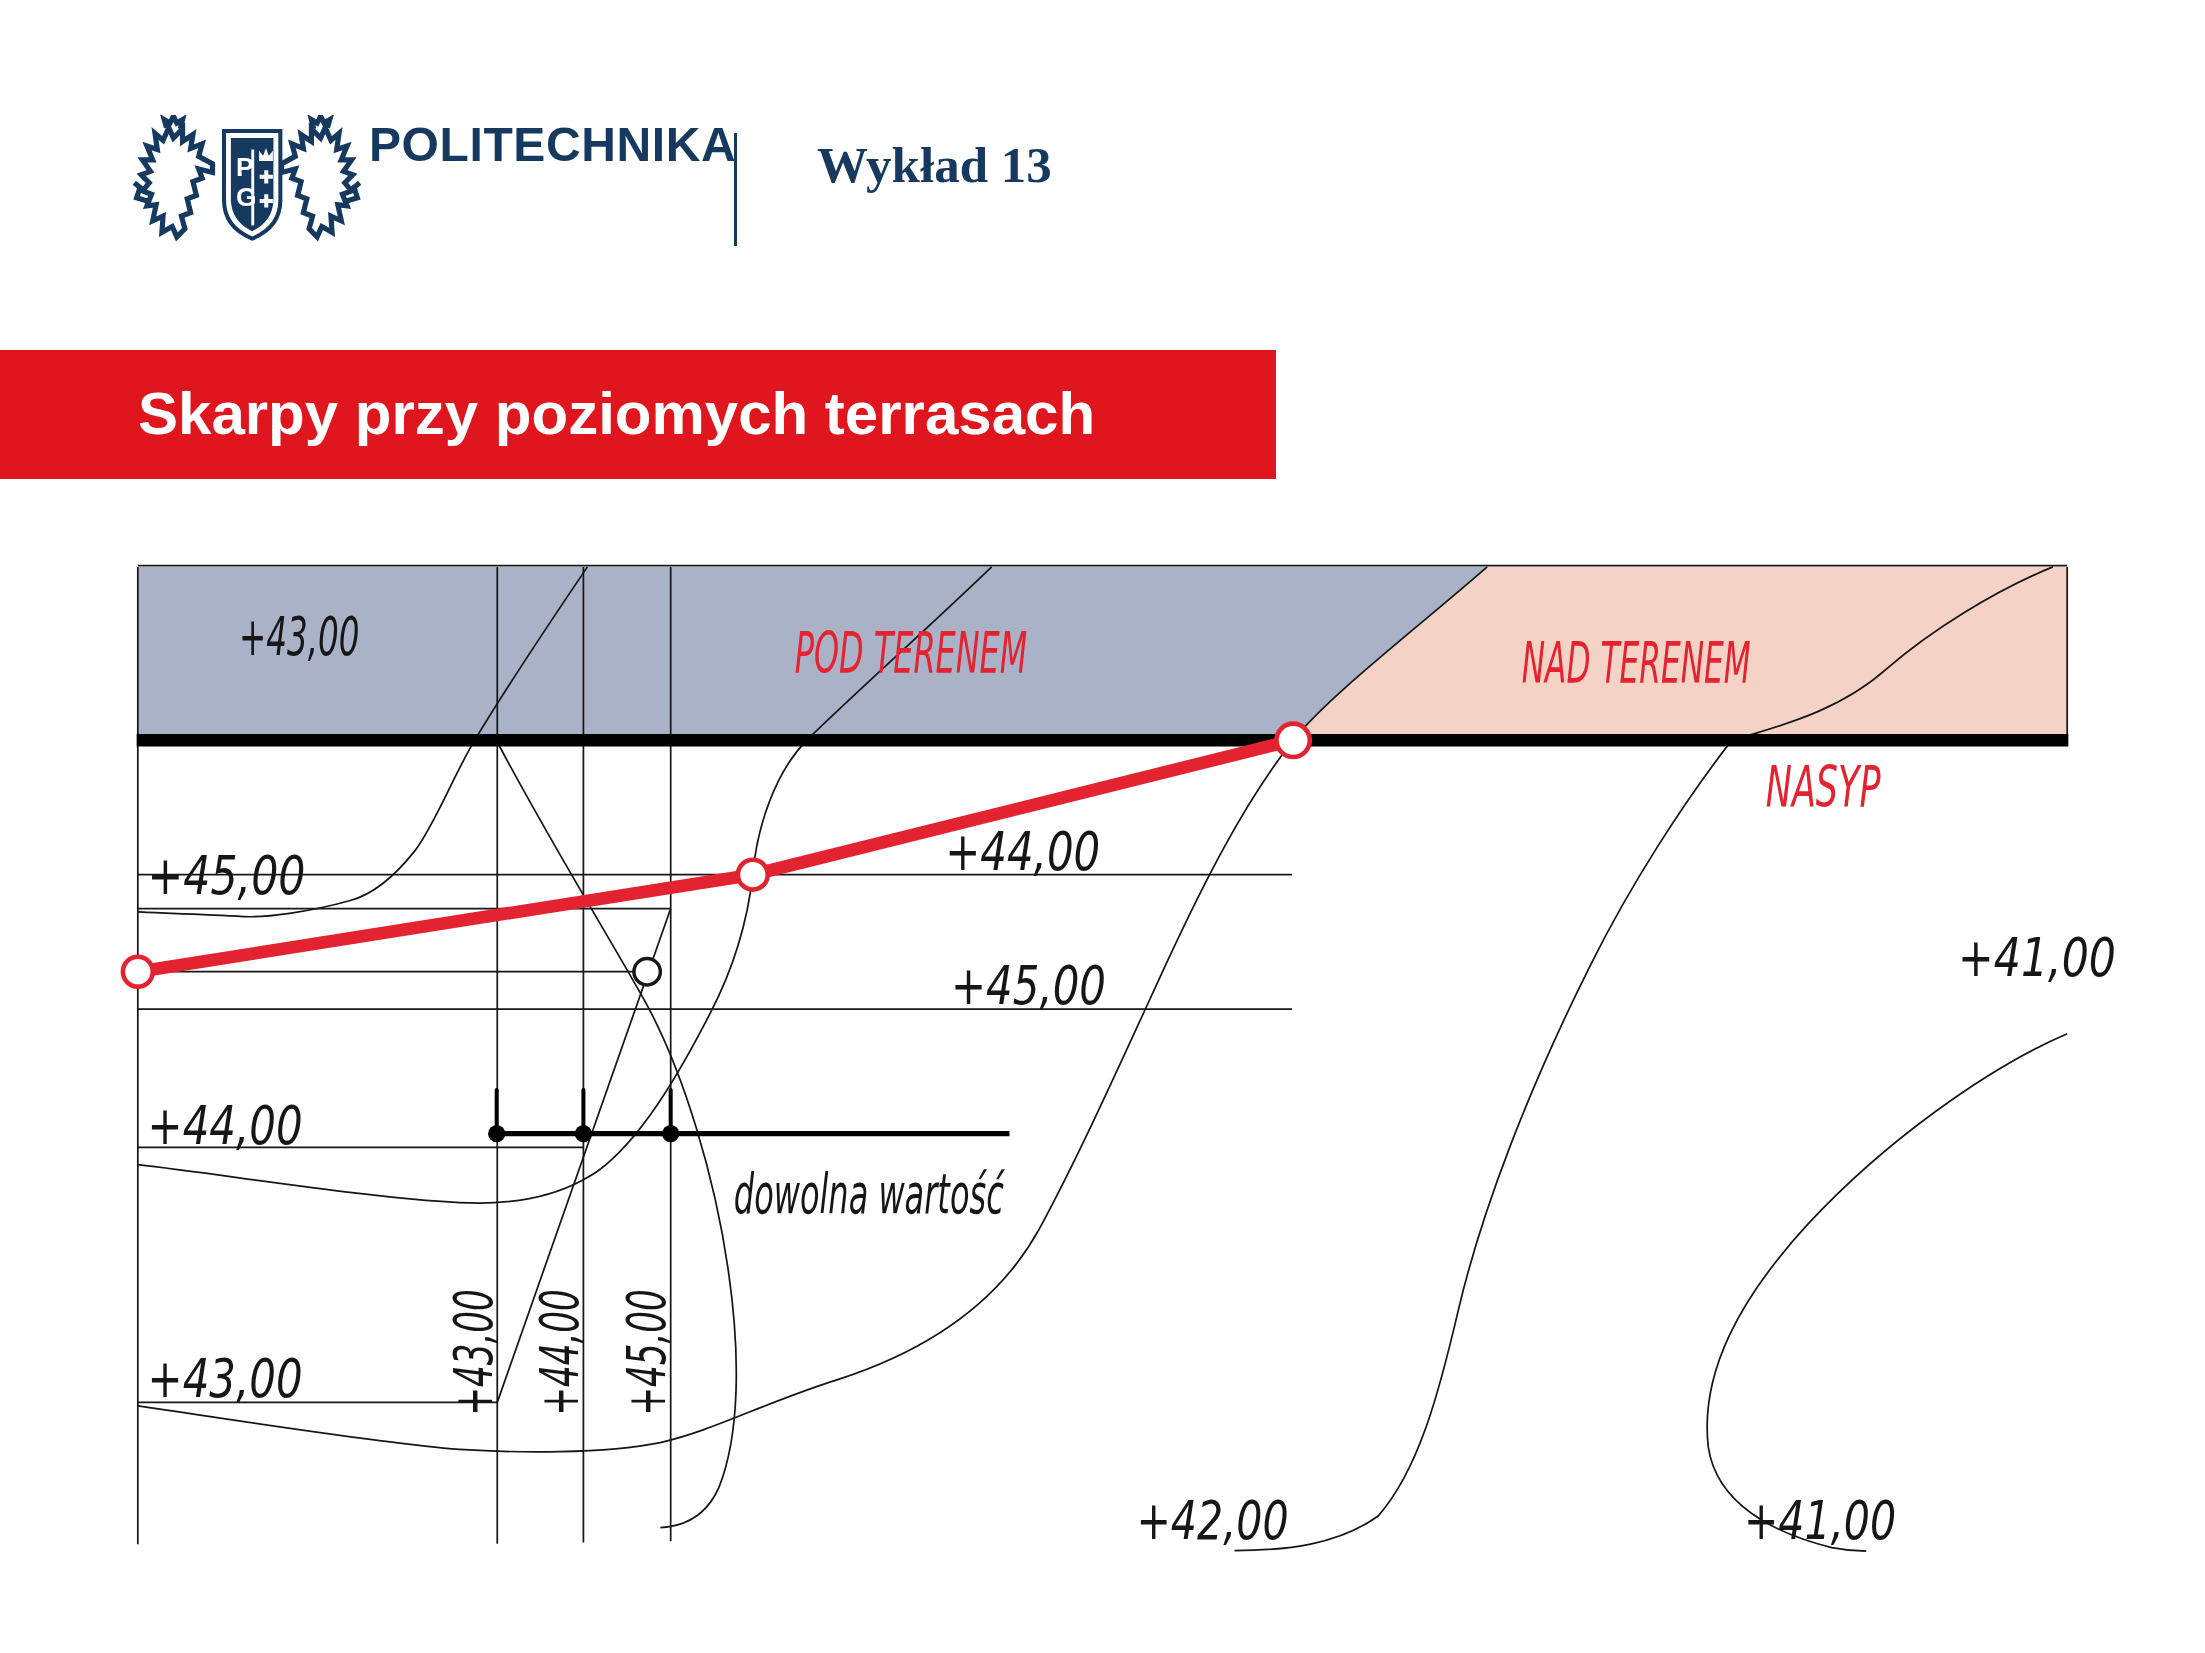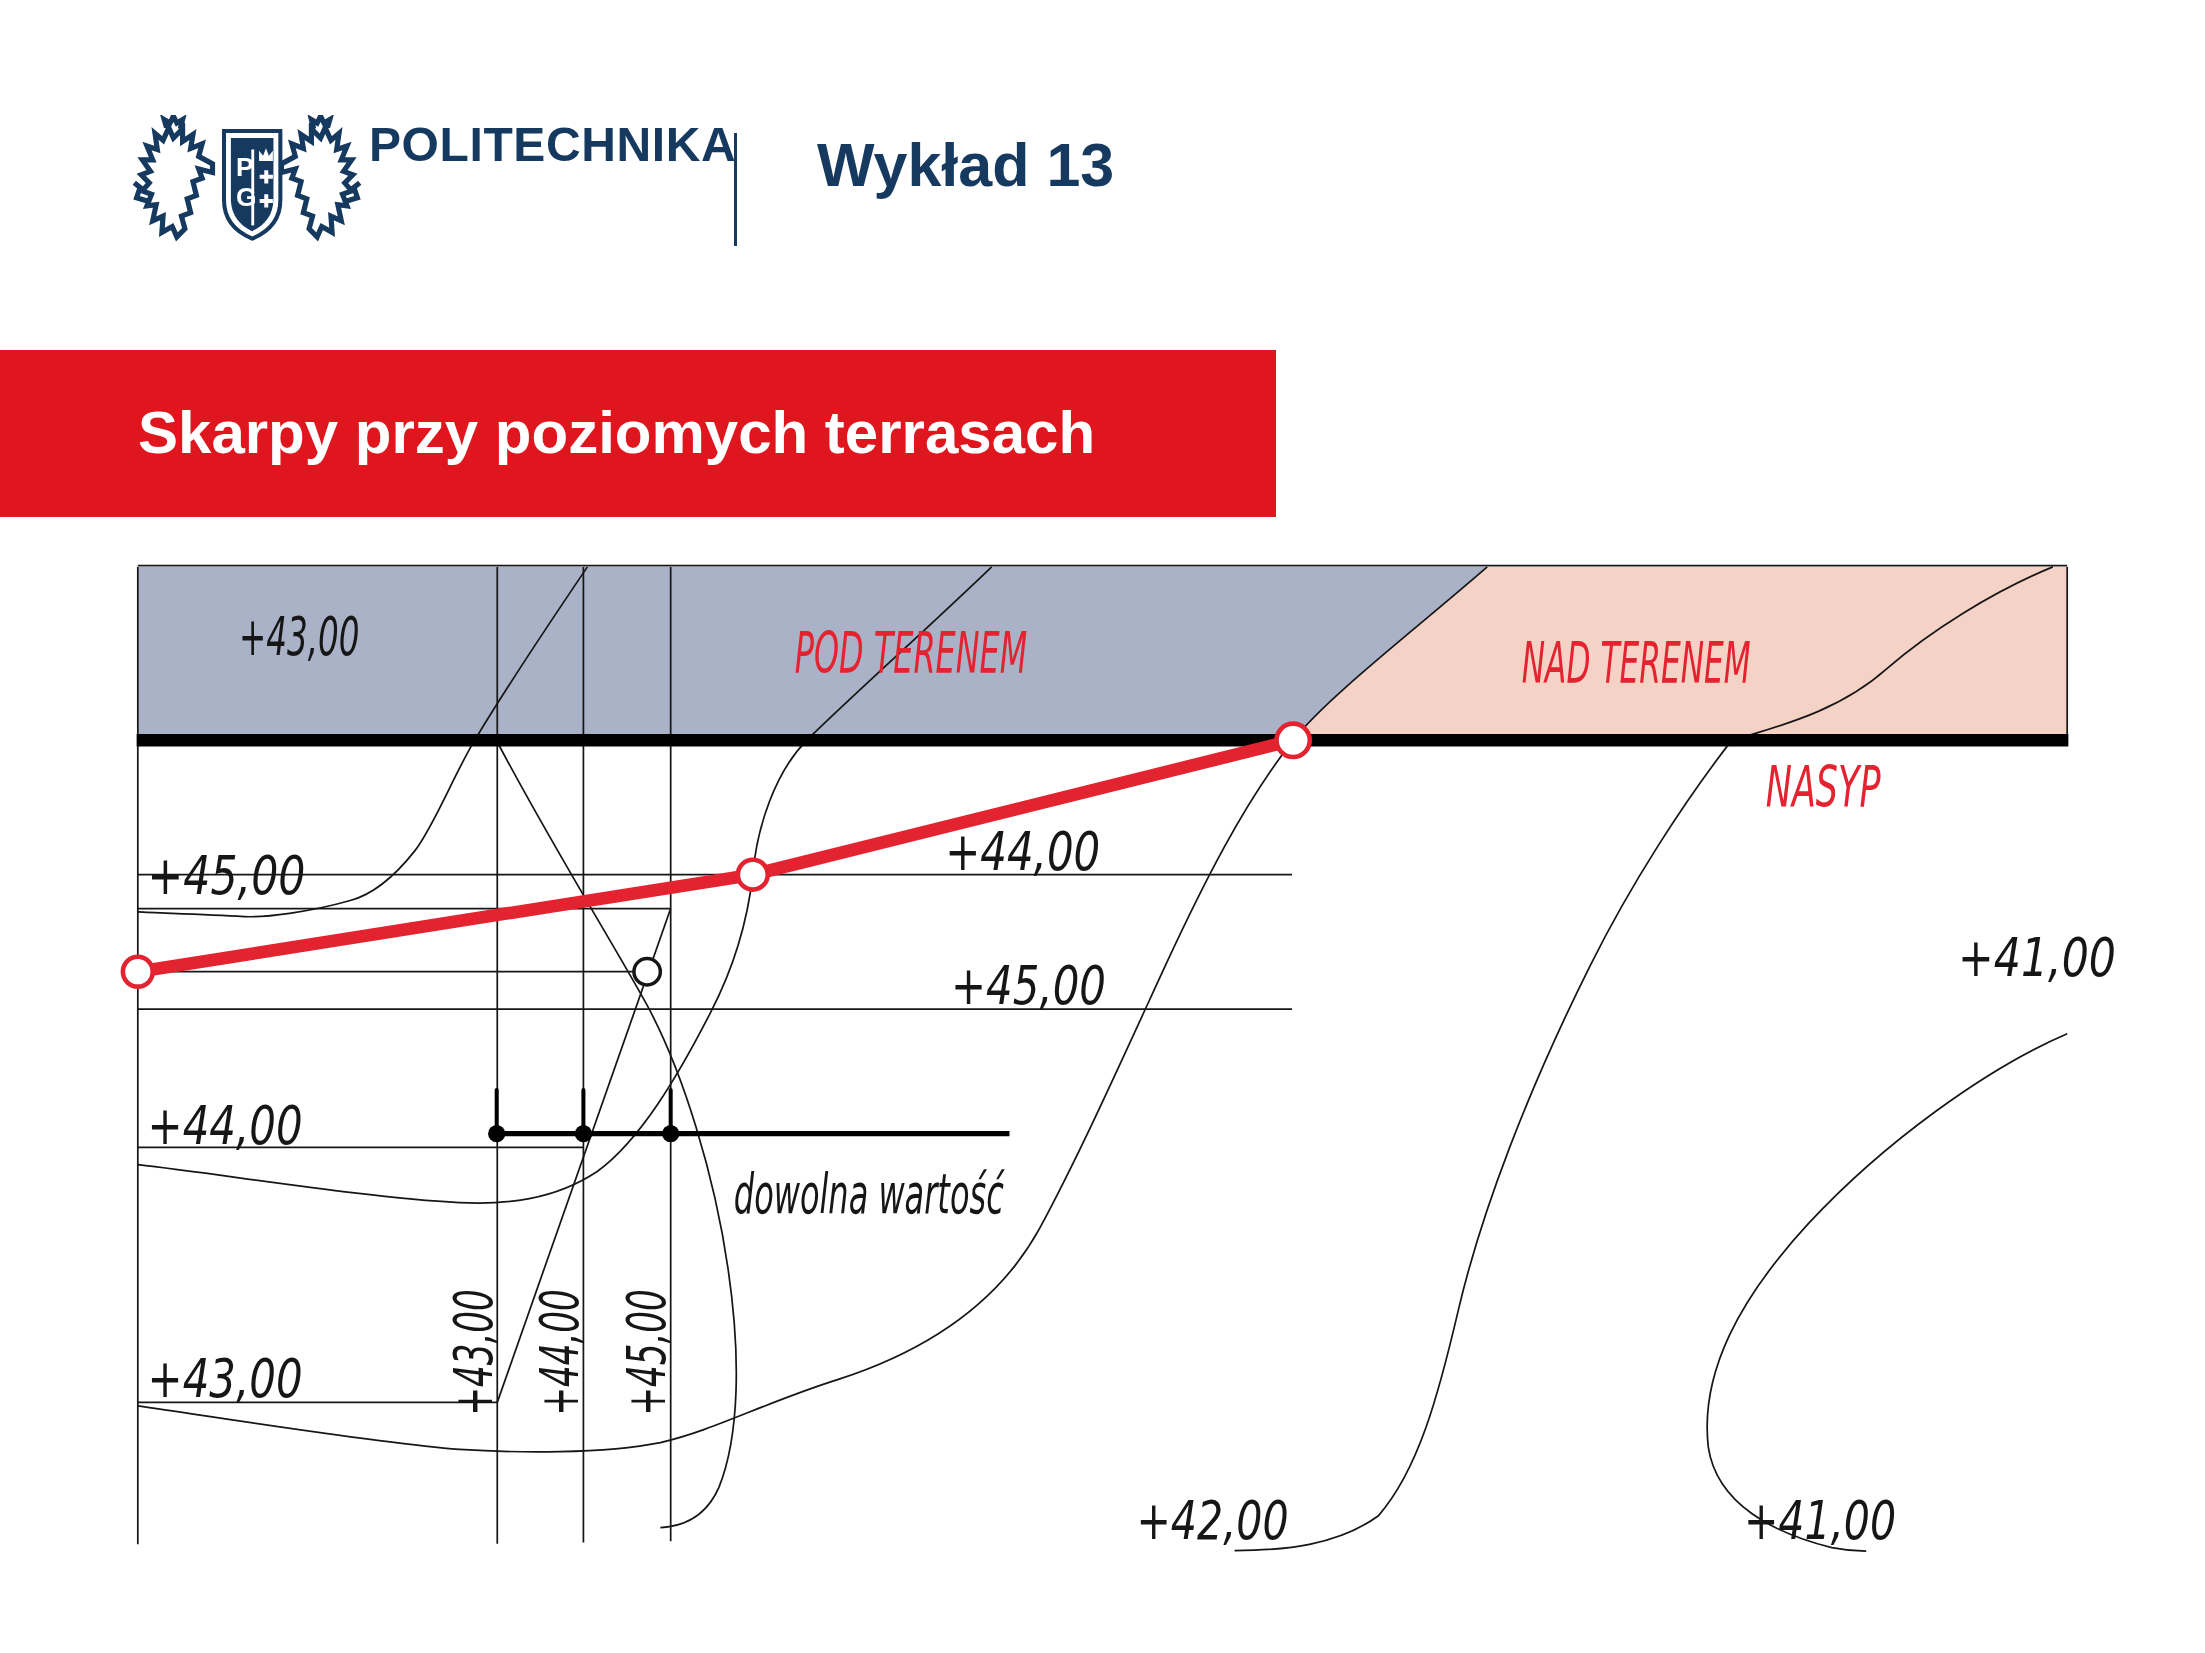--- a/index.html
+++ b/index.html
@@ -12,23 +12,23 @@
   }
   *{margin:0;padding:0;box-sizing:border-box;}
   html,body{width:2205px;height:1654px;background:#ffffff;overflow:hidden;}
   body{position:relative;font-family:"Liberation Sans",sans-serif;}
 
   .logo{position:absolute;left:132px;top:115px;width:230px;height:138px;}
 
   .brand{position:absolute;left:369px;top:117px;width:317px;text-align:center;
          color:var(--navy);font-weight:700;font-size:48px;line-height:56px;letter-spacing:0.6px;}
   .divider{position:absolute;left:734px;top:133px;width:2.9px;height:113px;background:var(--navy);}
-  .lecture{position:absolute;left:817px;top:137px;color:var(--navy);font-weight:700;font-size:61px;line-height:57px;}
+  .lecture{position:absolute;left:817px;top:137px;color:var(--navy);font-weight:700;font-size:51px;line-height:57px;font-family:Liberation Serif, serif;}
 
-  .banner{position:absolute;left:0;top:350px;width:1276px;height:167px;background:var(--banner-red);}
+  .banner{position:absolute;left:0;top:350px;width:1276px;height:129px;background:var(--banner-red);}
   .banner span{position:absolute;left:138px;top:50%;transform:translateY(-52%);
                color:#ffffff;font-weight:700;font-size:60px;white-space:nowrap;}
 
   svg.drawing{position:absolute;left:0;top:0;width:2205px;height:1654px;}
 
   .thin{stroke:var(--ink);stroke-width:3px;fill:none;}
   .heavy{stroke:#000;stroke-width:22px;fill:none;}
   .redline{stroke:var(--draw-red);stroke-width:22px;fill:none;stroke-linejoin:round;}
   .dim{stroke:#000;stroke-width:9px;fill:none;}
   .tick{stroke:#000;stroke-width:7px;stroke-linecap:round;fill:none;}

